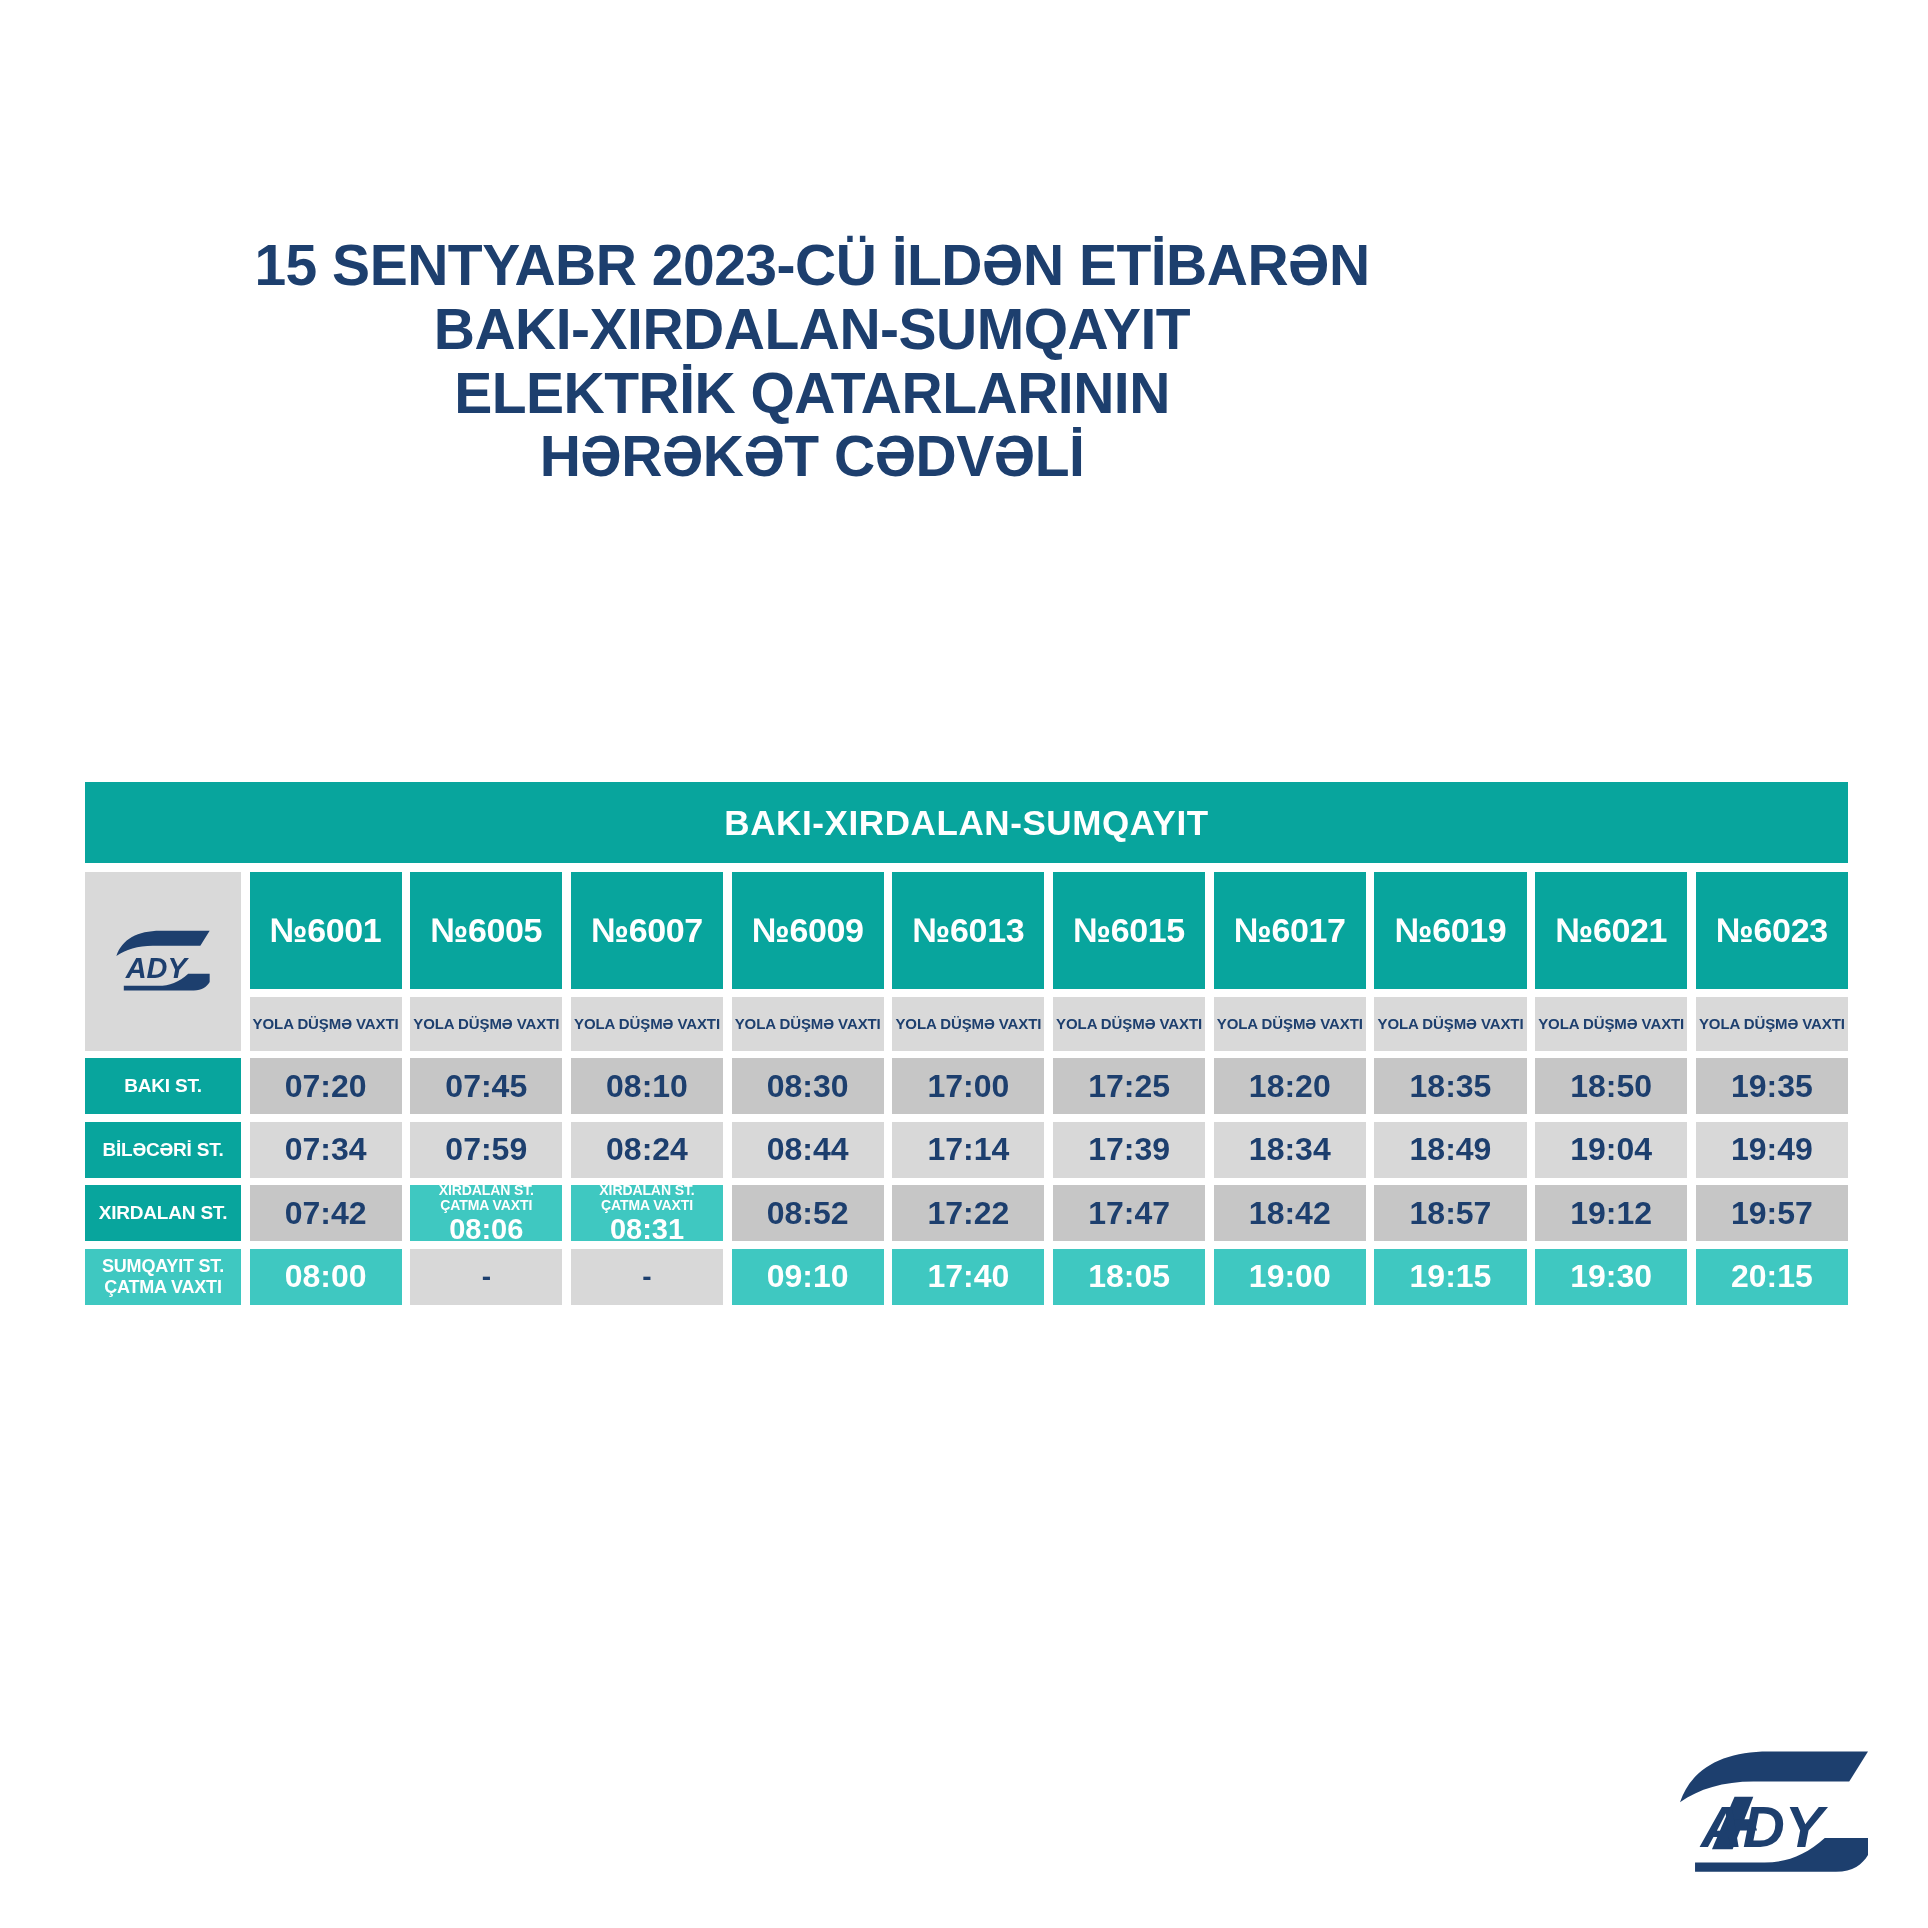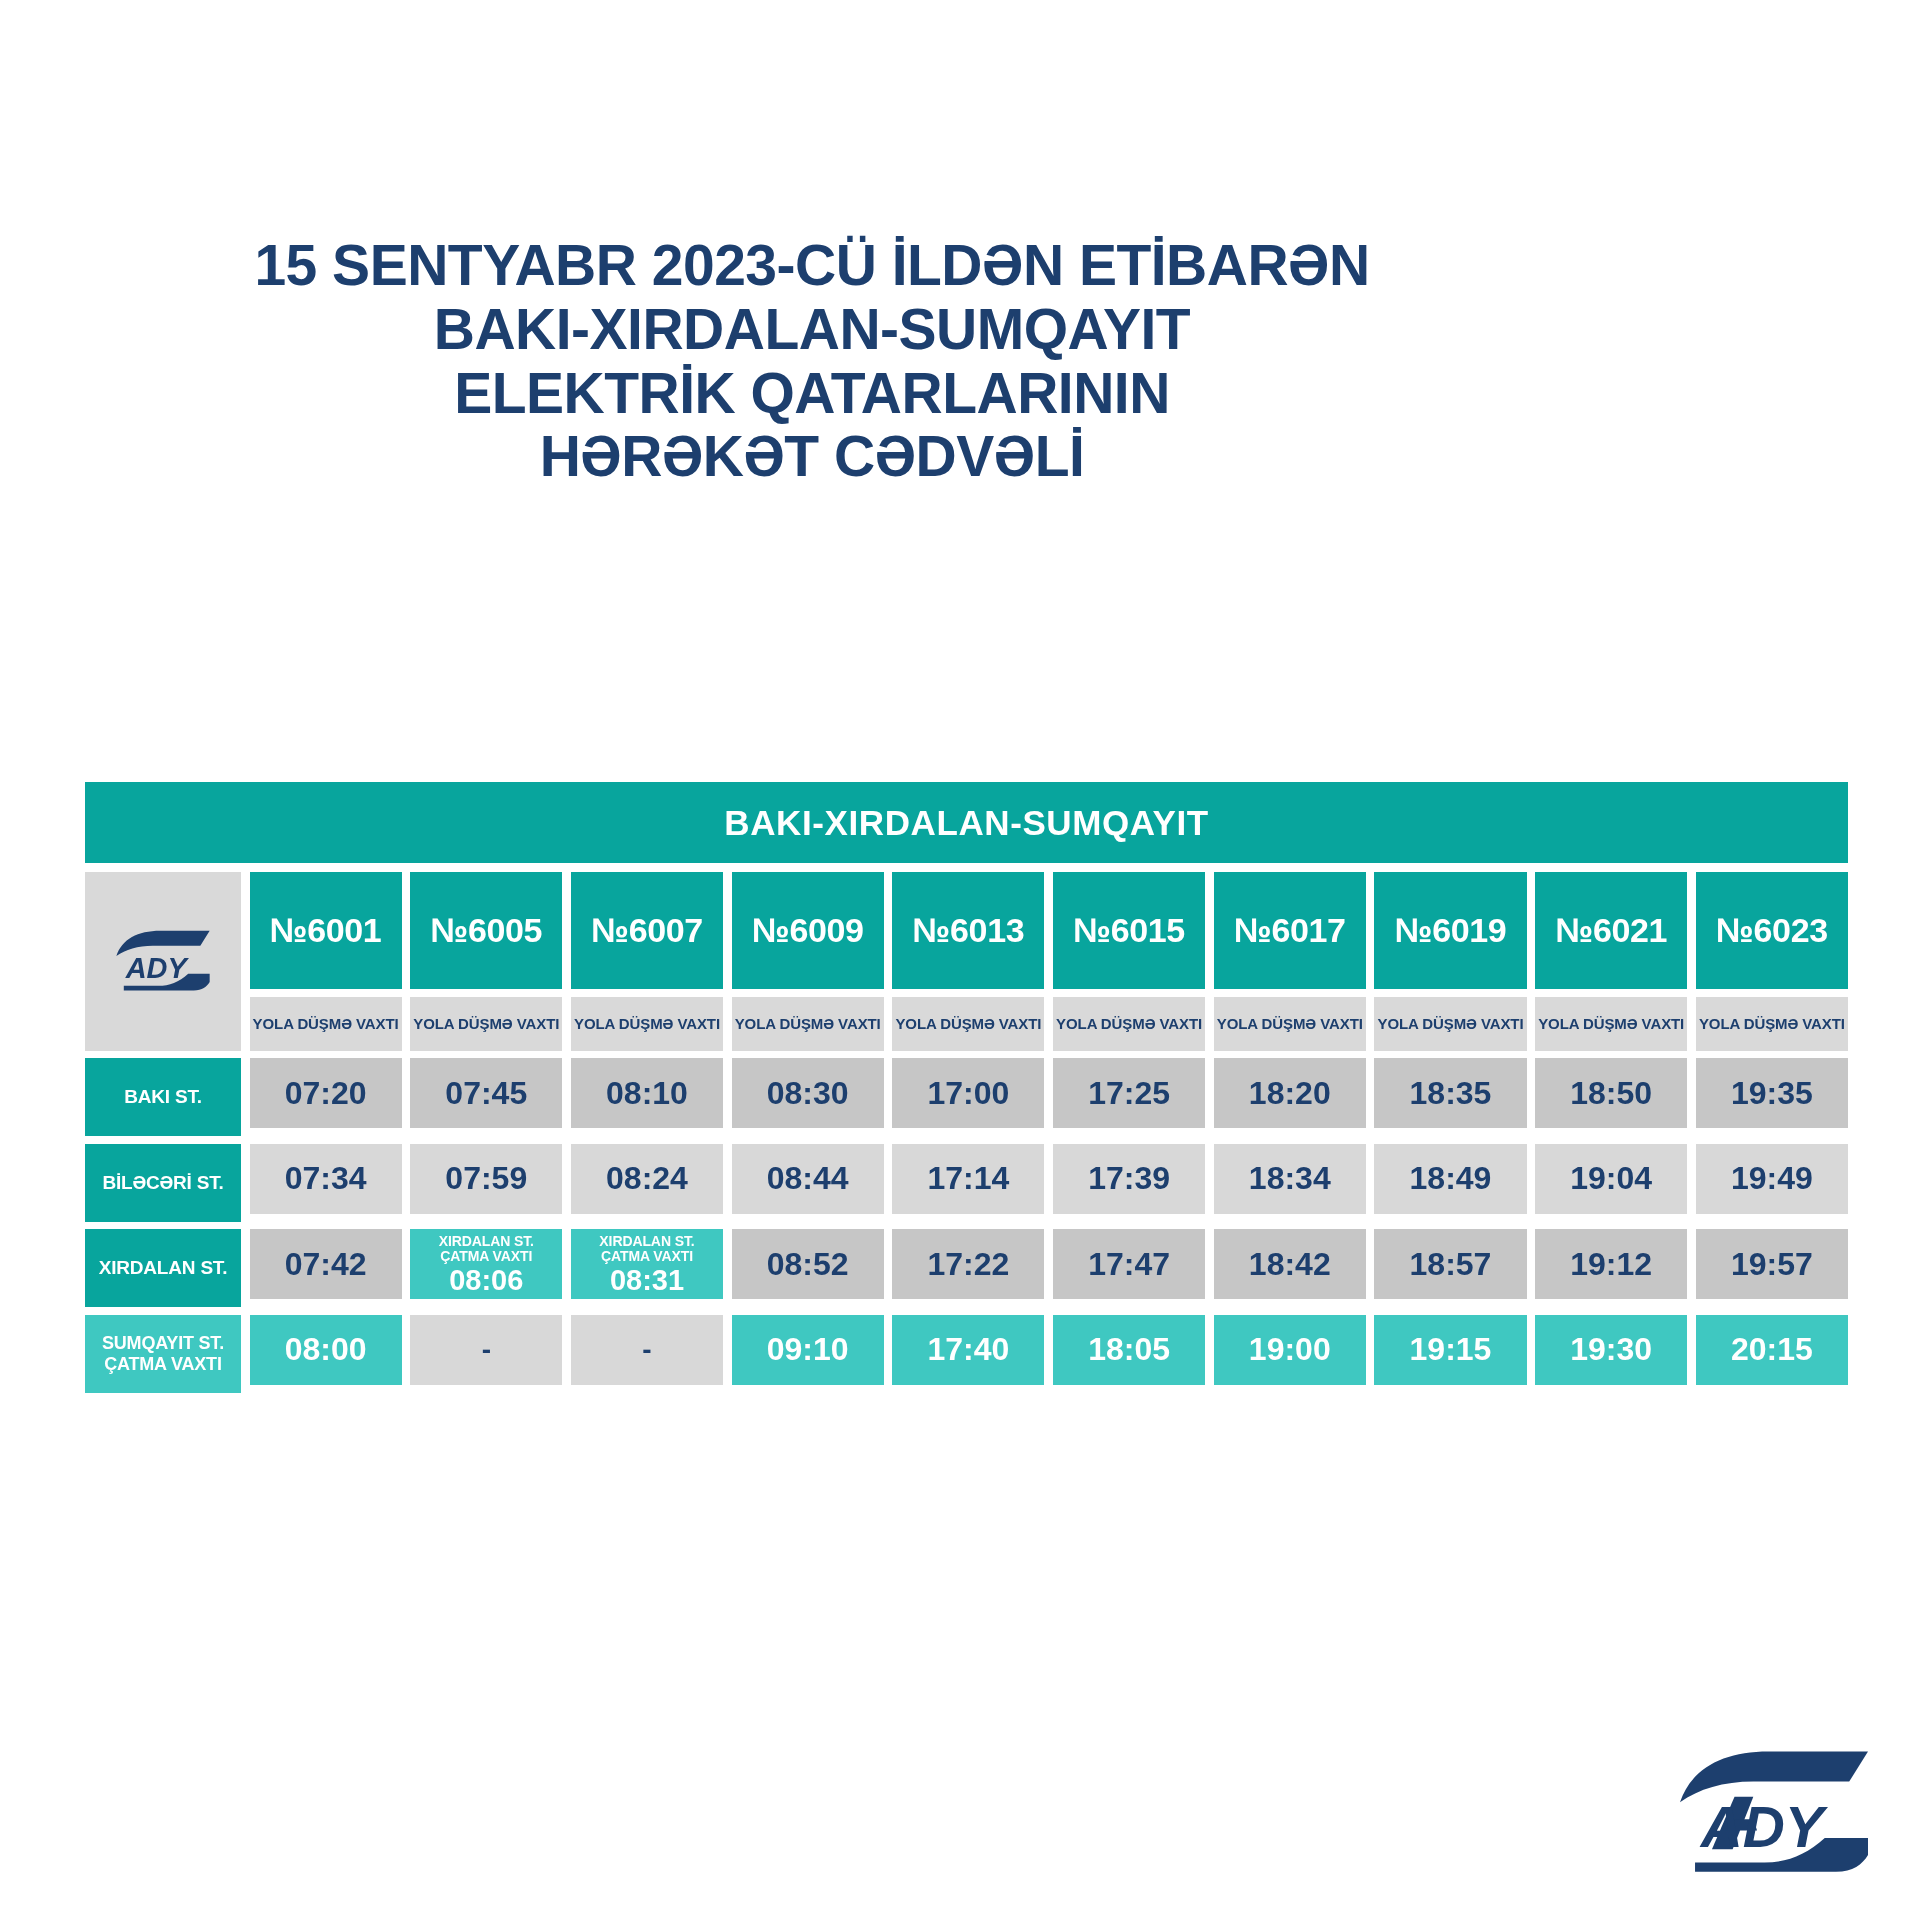--- a/index.html
+++ b/index.html
@@ -98,30 +98,30 @@
     color: #ffffff;
     display: flex;
     align-items: center;
     justify-content: center;
     flex-direction: column;
     font-size: 19px;
     font-weight: bold;
     text-align: center;
     line-height: 1.15;
     letter-spacing: -0.2px;
-    height: 78px;
+    height: 56px;
   }
   .row-label.arrive { background: #3fc8c1; font-size: 18px; }
 
   .cell {
     display: flex;
     align-items: center;
     justify-content: center;
     flex-direction: column;
-    height: 70px;
+    height: 56px;
     font-size: 32px;
     font-weight: bold;
     color: #1d3f6e;
   }
   .cell.shade-a { background: #c6c6c6; }
   .cell.shade-b { background: #d8d8d8; }
   .cell.arrive  { background: #3fc8c1; color: #ffffff; justify-content: center; }
   .cell.note    { background: #3fc8c1; color: #ffffff; }
 
   .cell .note-label {

